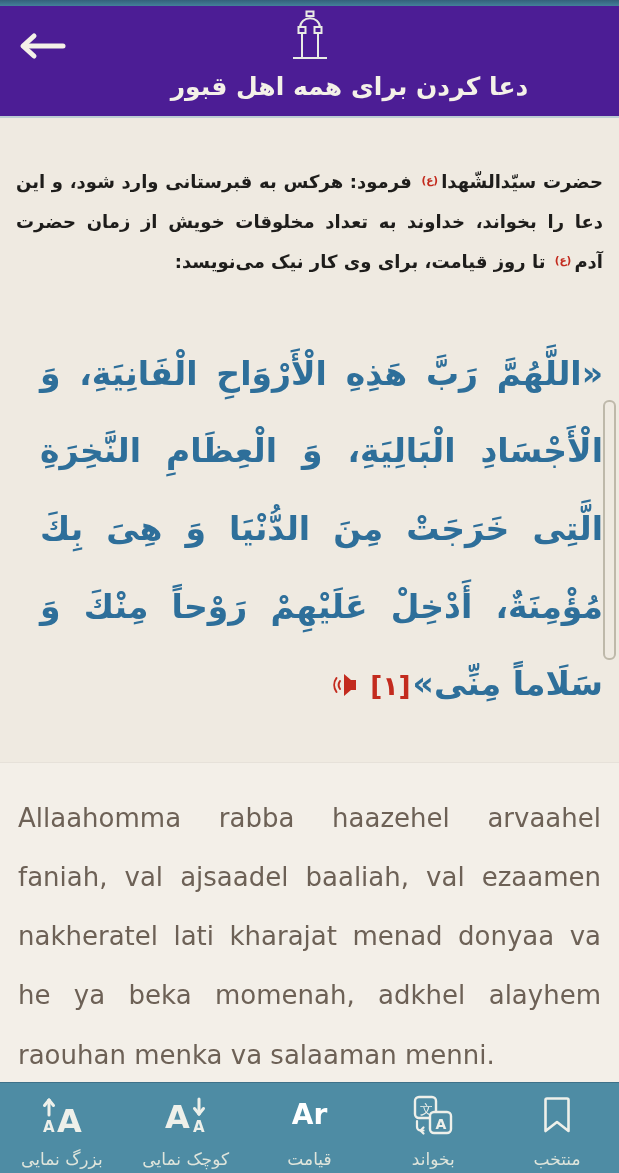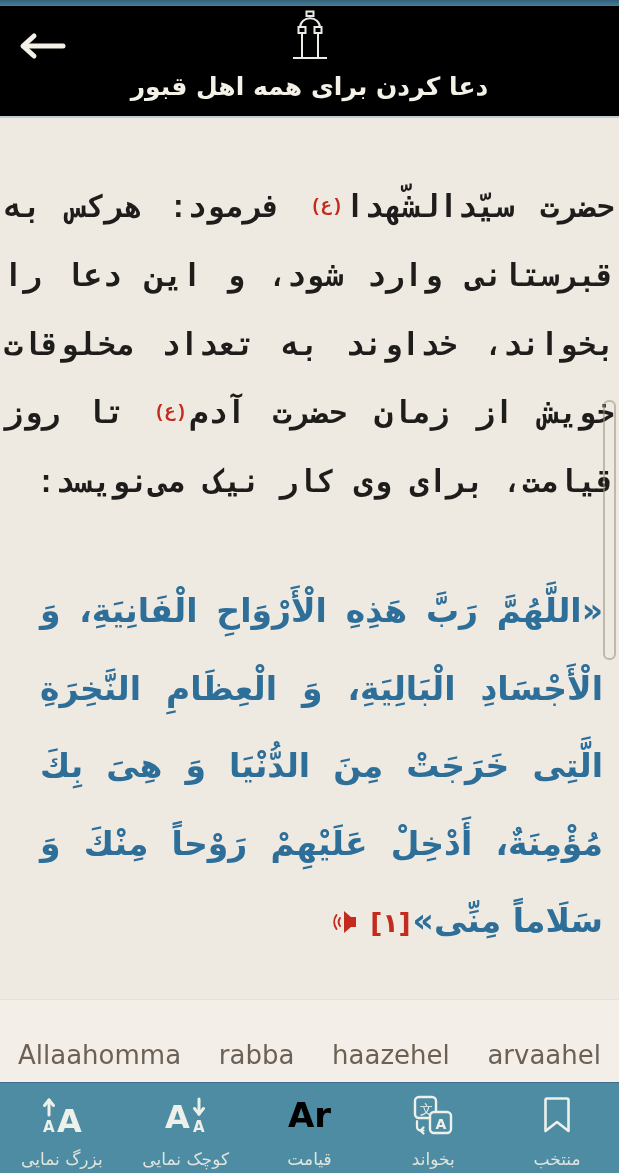--- a/index.html
+++ b/index.html
@@ -1,54 +1,54 @@
 <!DOCTYPE html>
 <html lang="fa"><head>
 <meta charset="utf-8">
 <style>
   html,body{margin:0;padding:0;}
   body{font-family:"DejaVu Sans",sans-serif;}
   .screen{position:relative;width:619px;height:1173px;background:#efeae1;overflow:hidden;}
 
   
-  .header{position:absolute;top:0;left:0;width:100%;height:118px;background:#000000;
-          border-bottom:2px solid #bccdd3;box-sizing:border-box;z-index:5;}
+  .header{position:absolute;top:0;left:0;width:100%;height:118px;background:#4c1d95;
+          border-bottom:2px solid #bccdd3;box-sizing:border-box;z-index:5;padding-left:40px;}
   .statusbar-strip{position:absolute;top:0;left:0;width:100%;height:6px;
           background:linear-gradient(#34617a,#44809a);}
   .back-btn{position:absolute;top:24px;left:14px;width:56px;height:44px;display:flex;
           align-items:center;justify-content:center;cursor:pointer;}
   .header-logo{position:absolute;top:8px;left:50%;transform:translateX(-50%);}
   .header-title{position:absolute;top:72px;width:100%;text-align:center;color:#f4f1e8;
           font-size:25px;font-weight:bold;letter-spacing:0;}
 
   
   .content{position:absolute;top:120px;left:0;width:100%;direction:rtl;}
-  .intro{padding:24px 4px 4px;color:#1e1d1b;font-size:31px;font-weight:bold;
-         line-height:2.22;text-align:justify;font-family:Liberation Mono, monospace;}
+  .intro{padding:24px 16px 4px;color:#1e1d1b;font-size:18px;font-weight:bold;
+         line-height:2.22;text-align:justify;}
   .honorific{color:#c32b1e;font-size:0.58em;vertical-align:0.35em;margin:0 3px;font-weight:bold;}
   .arabic{padding:16px 16px 6px;color:#2e6f9a;font-size:33px;font-weight:bold;
           line-height:2.35;text-align:justify;margin-left:24px;}
   .footnote-ref{color:#c32b1e;font-weight:bold;font-size:0.8em;margin-right:2px;}
   .audio-btn{display:inline-block;vertical-align:-4px;margin:0 10px;cursor:pointer;}
   .translit{margin-top:22px;padding:26px 18px 22px;direction:ltr;text-align:justify;
             color:#6d6156;font-size:26px;line-height:2.28;background:rgba(255,255,255,0.25);
             border-top:1px solid rgba(120,110,90,0.10);}
 
   
   .scroll-thumb{position:absolute;right:3px;top:400px;width:9px;height:256px;
                 border:2px solid rgba(150,143,125,0.55);border-radius:6px;z-index:4;}
 
   
   .navbar{position:absolute;bottom:0;left:0;width:100%;height:90px;background:#4e8ca4;
           display:flex;direction:ltr;z-index:6;border-top:1px solid #3e7189;}
   .nav-item{flex:1;display:flex;flex-direction:column;align-items:center;
             justify-content:flex-start;padding-top:10px;cursor:pointer;}
   .nav-icon{height:44px;display:flex;align-items:center;justify-content:center;color:#eef0ea;}
   .nav-label{margin-top:12px;font-size:17px;color:#dfe5dc;direction:rtl;}
-  .ar-glyph{font-size:34px;font-weight:bold;color:#000000;line-height:1;}
+  .ar-glyph{font-size:28px;font-weight:bold;color:#ffffff;line-height:1;}
   svg{display:block;}
 </style>
 </head>
 <body>
 
 <div class="screen">
 
   <div class="header">
     <div class="statusbar-strip"></div>
 

